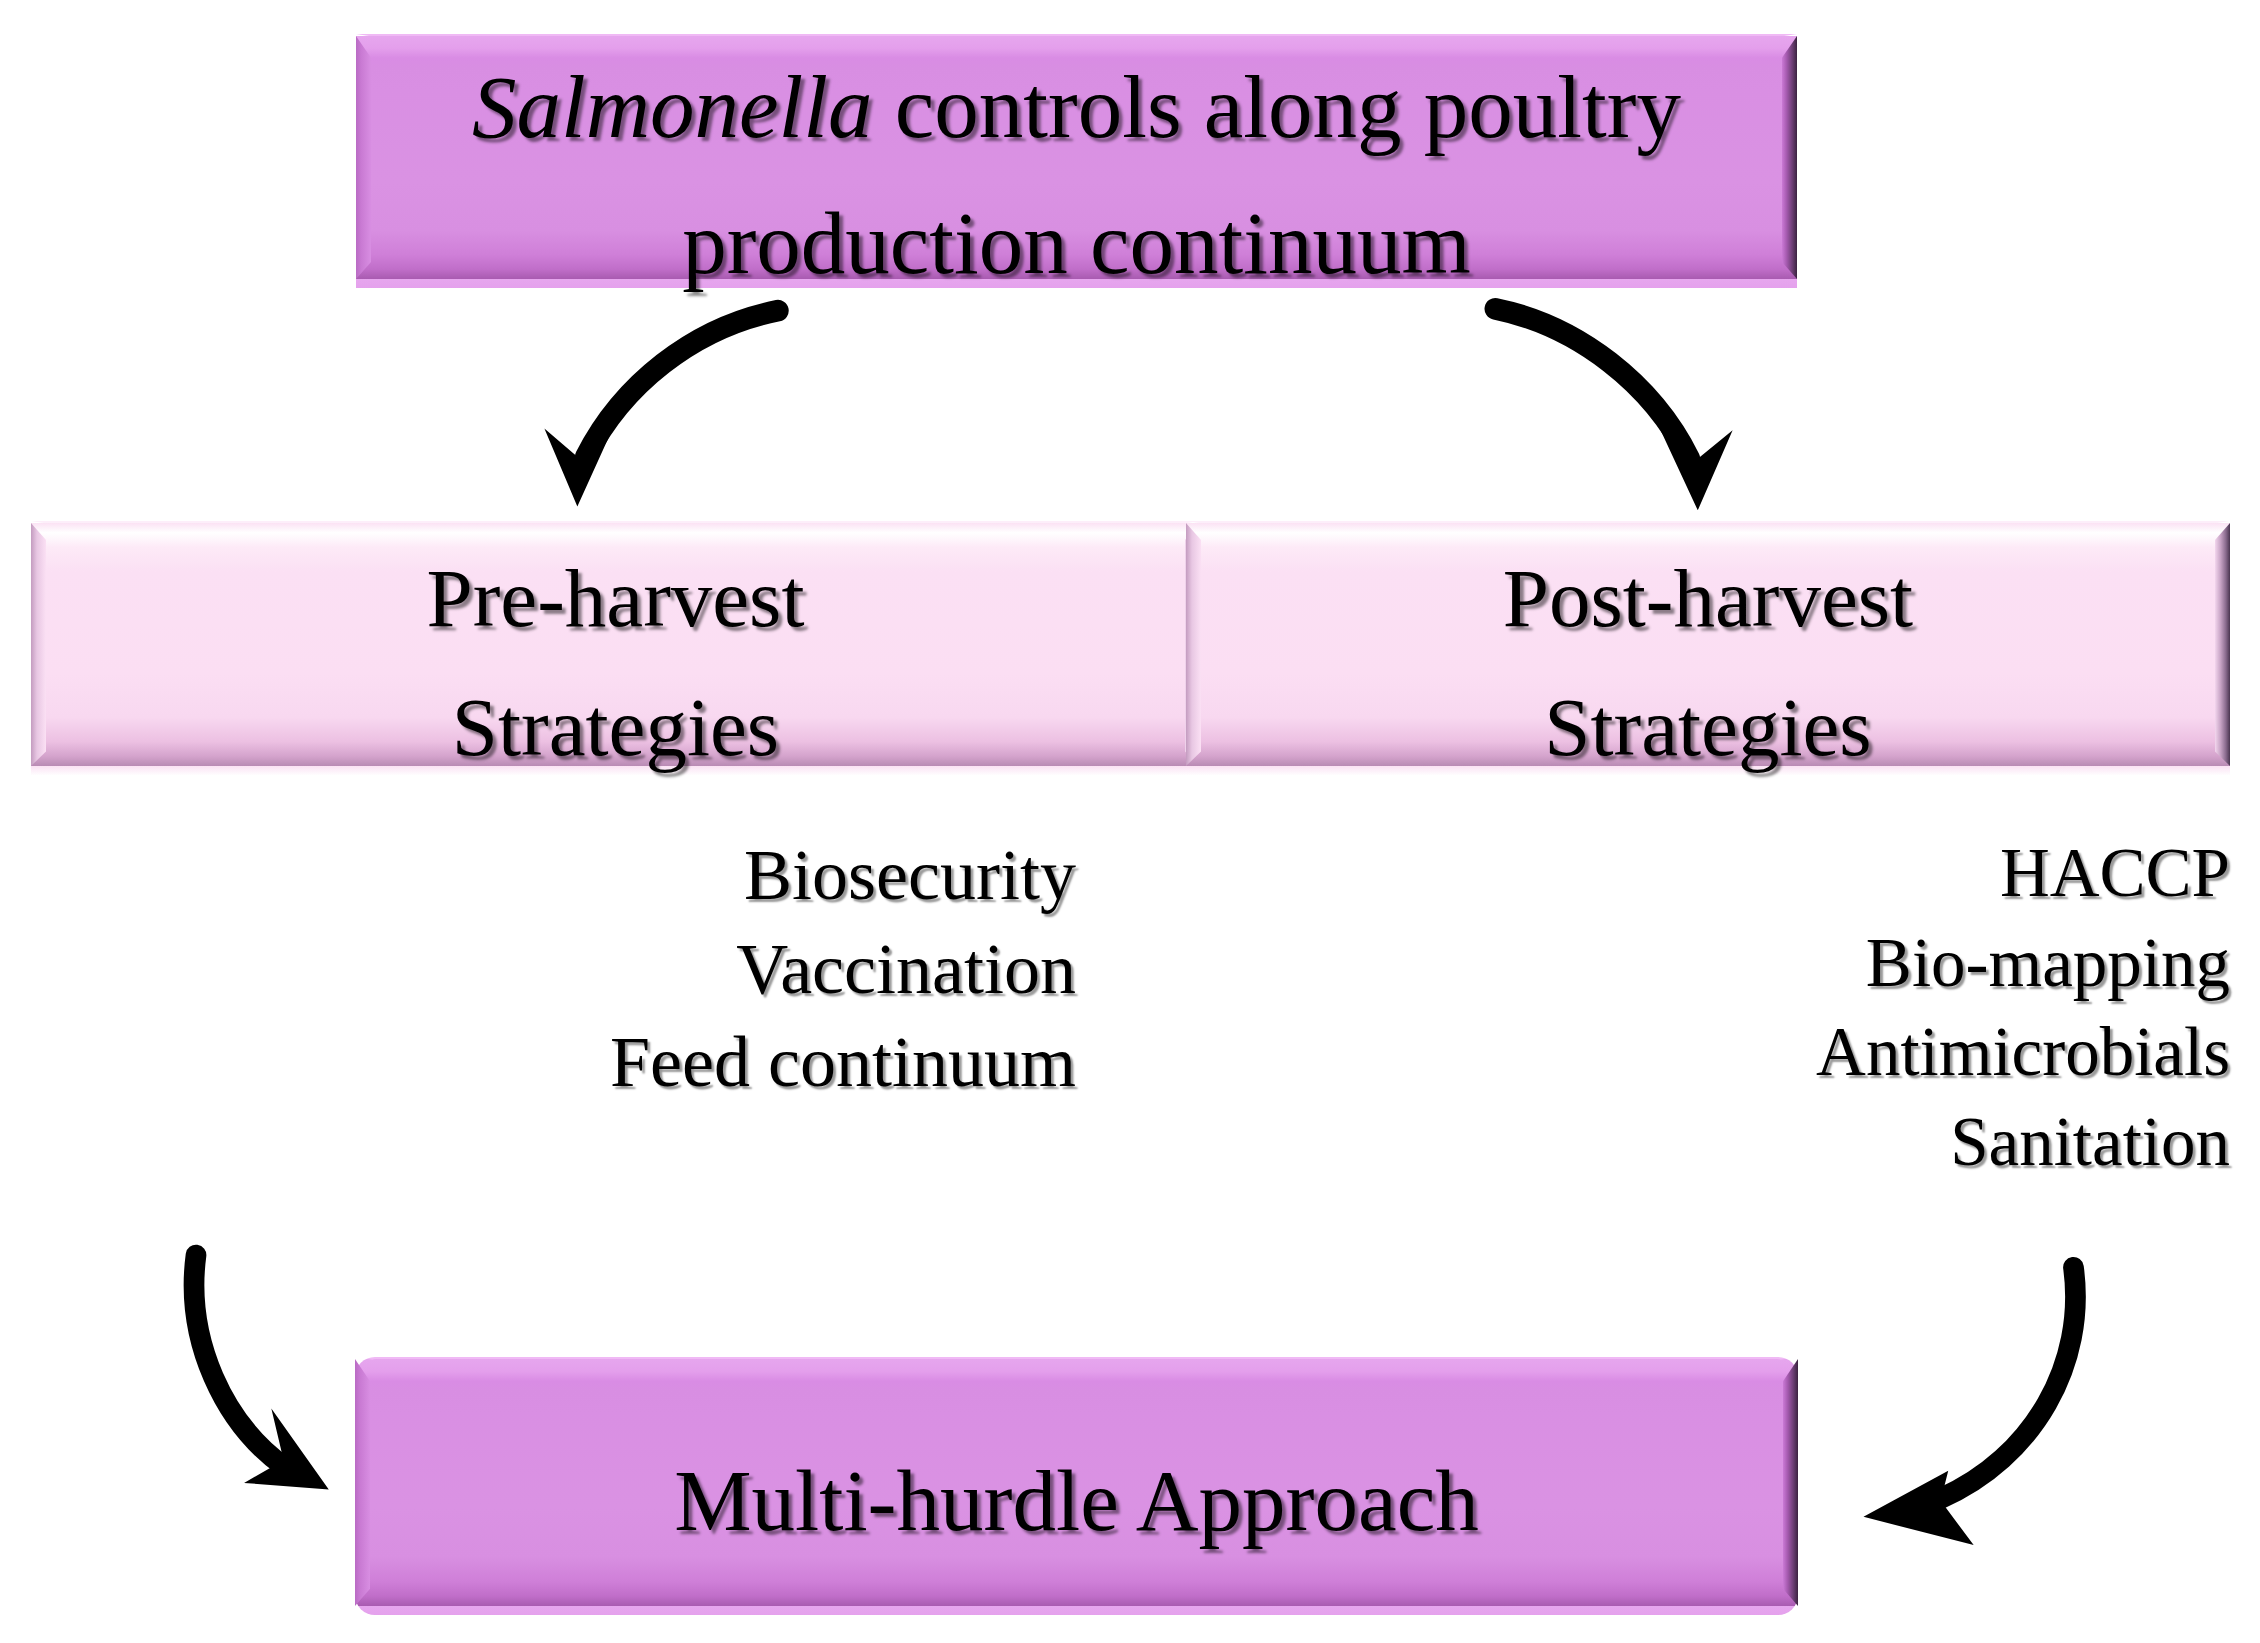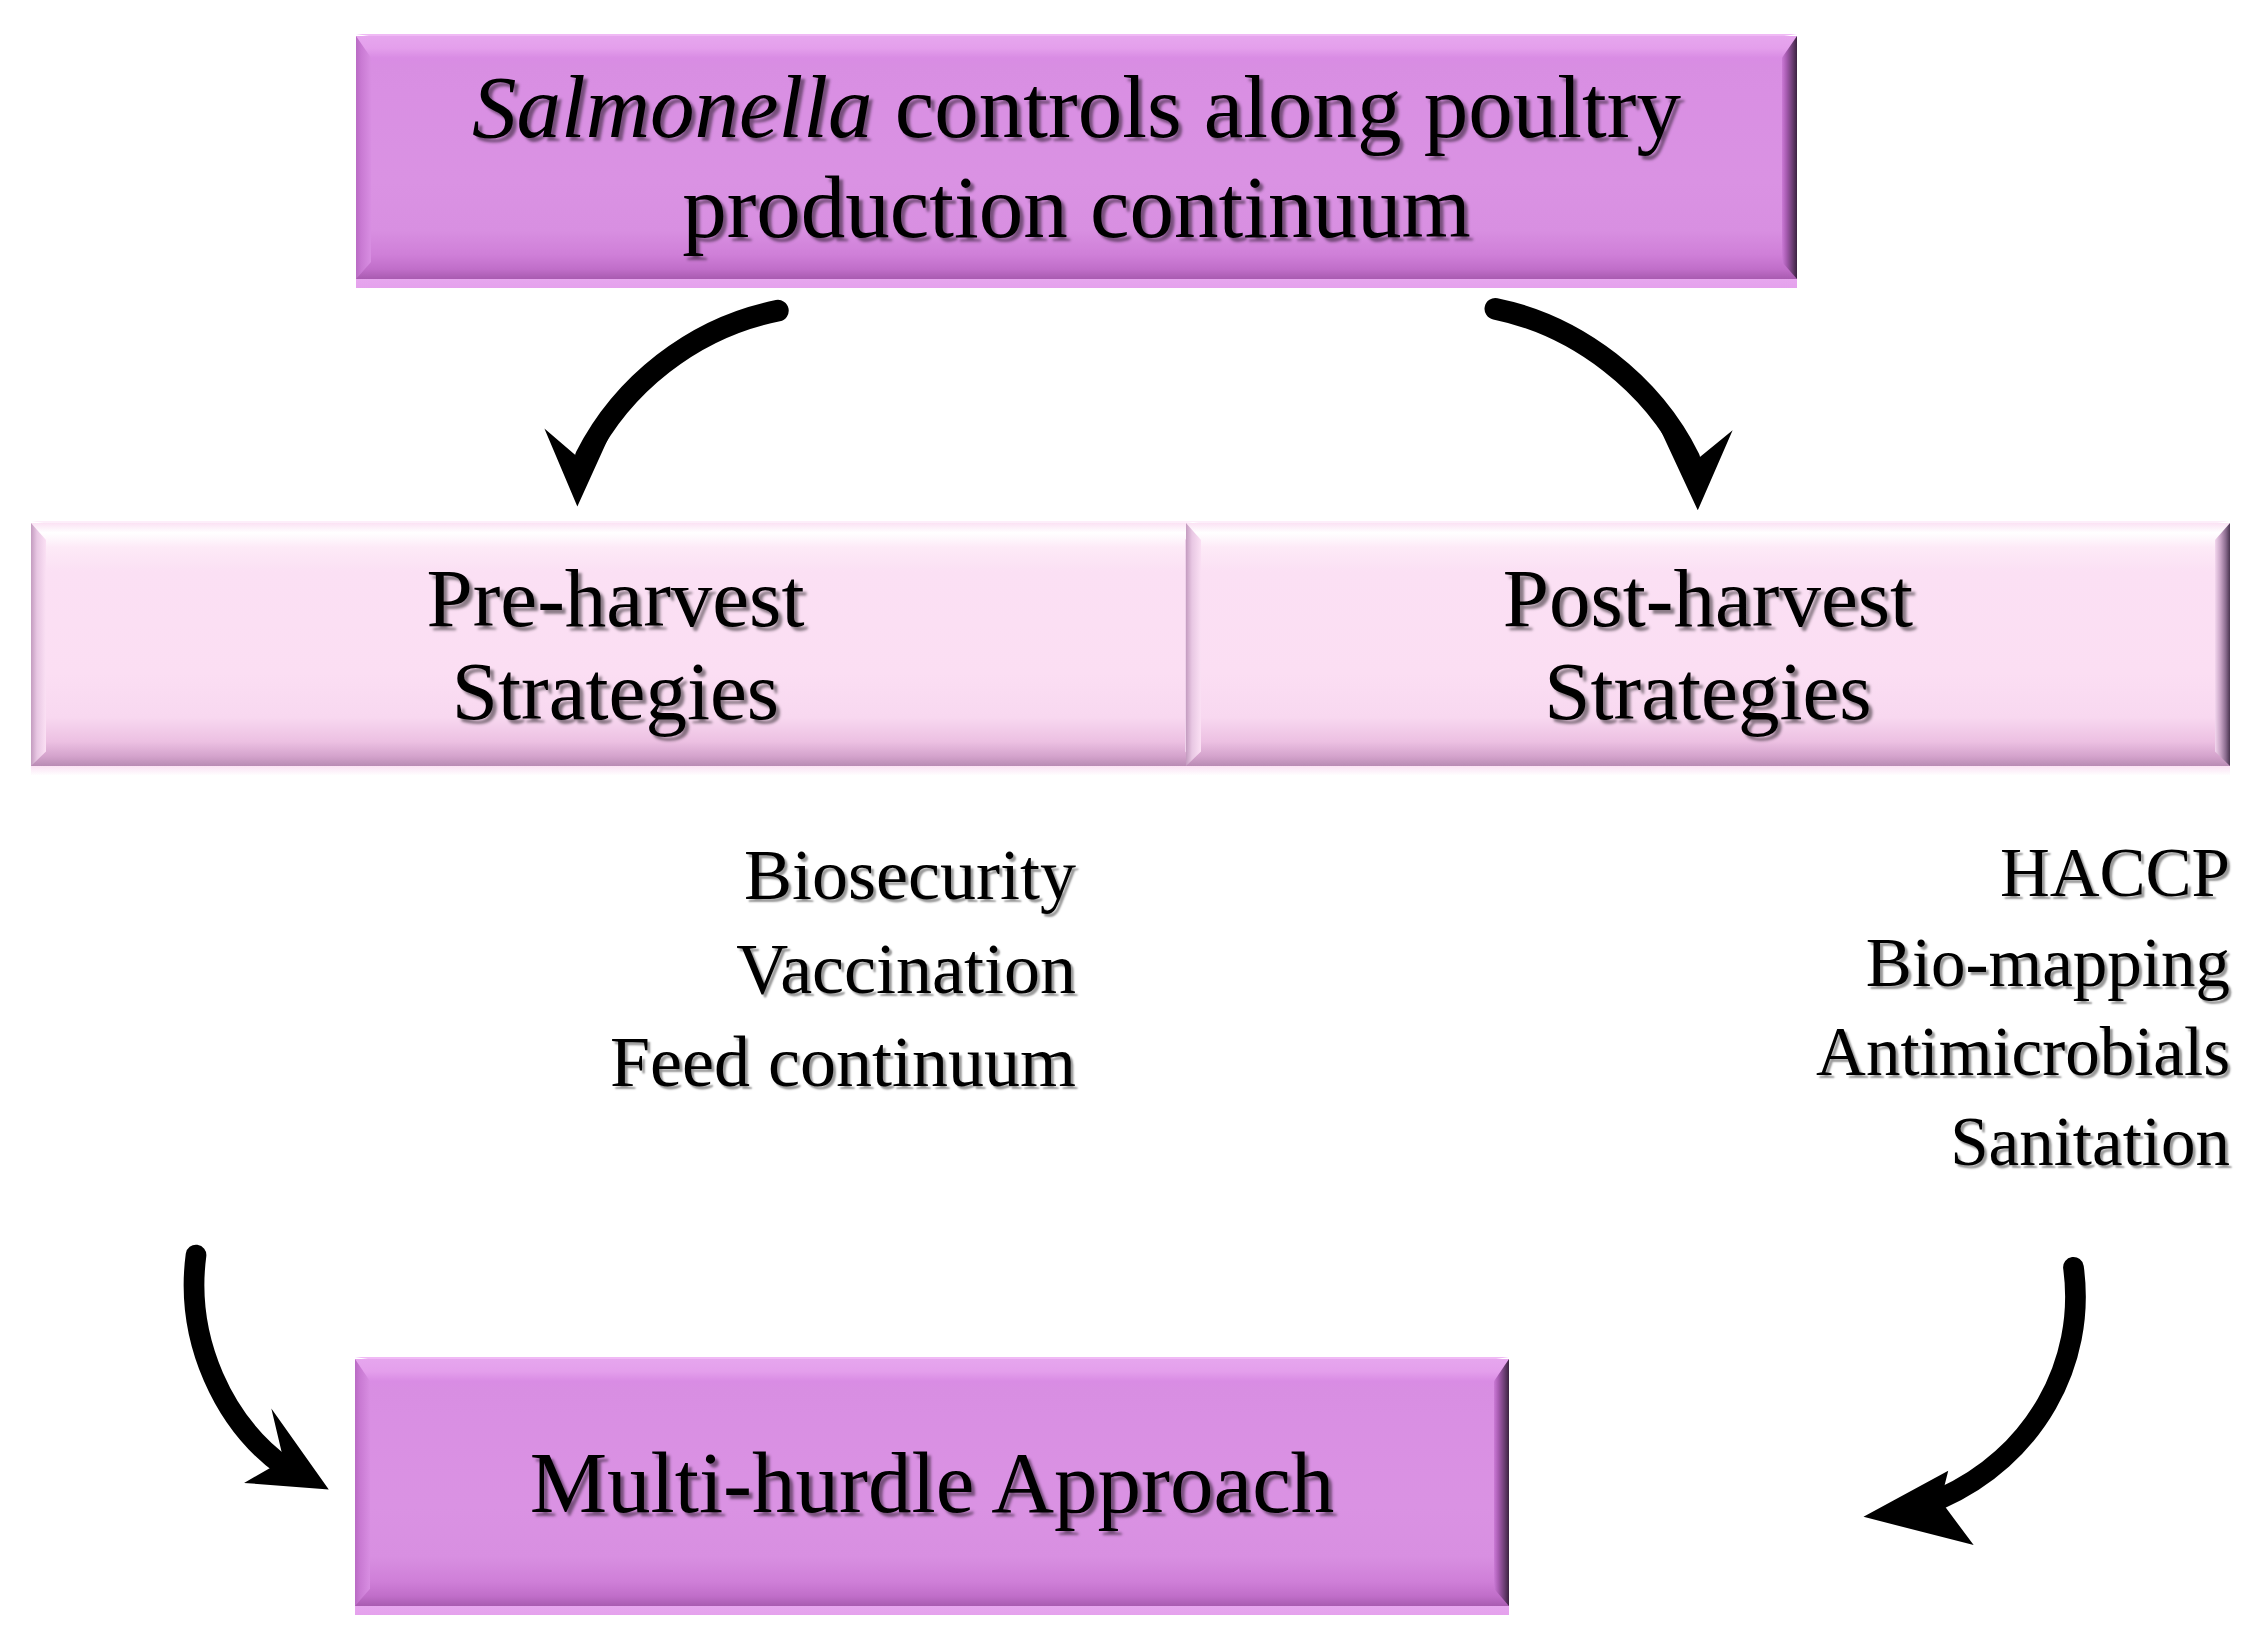--- a/index.html
+++ b/index.html
@@ -26,20 +26,21 @@
     justify-content: center;
     text-align: center;
     color: #000000;
     line-height: 1.12;
     white-space: nowrap;
     font-weight: 400;
   }
   .box .box-line {
     display: block;
     text-shadow: 3.8px 3.8px 2.8px rgba(0,0,0,0.45);
+    margin-top: 36px;
   }
 
   
   .box-dark {
     background:
       linear-gradient(to bottom,
         #e6a6ee 0%,
         #e49fec 5%,
         #d98ce4 9%,
         #d88ee2 13%,
@@ -160,21 +161,21 @@
     <span class="list-line">Feed continuum</span>
   </div>
 
   <div class="list" style="left:1186px; top:829px; width:1044px; font-size:69px;">
     <span class="list-line">HACCP</span>
     <span class="list-line">Bio-mapping</span>
     <span class="list-line">Antimicrobials</span>
     <span class="list-line">Sanitation</span>
   </div>
 
-  <div class="box box-dark" style="left:355px; top:1357px; width:1154px; height:258px; font-size:87px;">
+  <div class="box box-dark" style="left:355px; top:1357px; width:1443px; height:258px; font-size:87px;border-radius:20px;">
     <span class="box-line">Multi-hurdle Approach</span>
   </div>
 
   <svg id="arrows" viewBox="0 0 2401 1745" xmlns="http://www.w3.org/2000/svg">
 
     <g>
       <path d="M 826 330 C 735 348 660 410 622 485" fill="none" stroke="#000000" stroke-width="23" stroke-linecap="round"></path>
       <path d="M 613 538 L 578 455 L 613 485 L 652 452 Z" fill="#000000"></path>
     </g>
 

